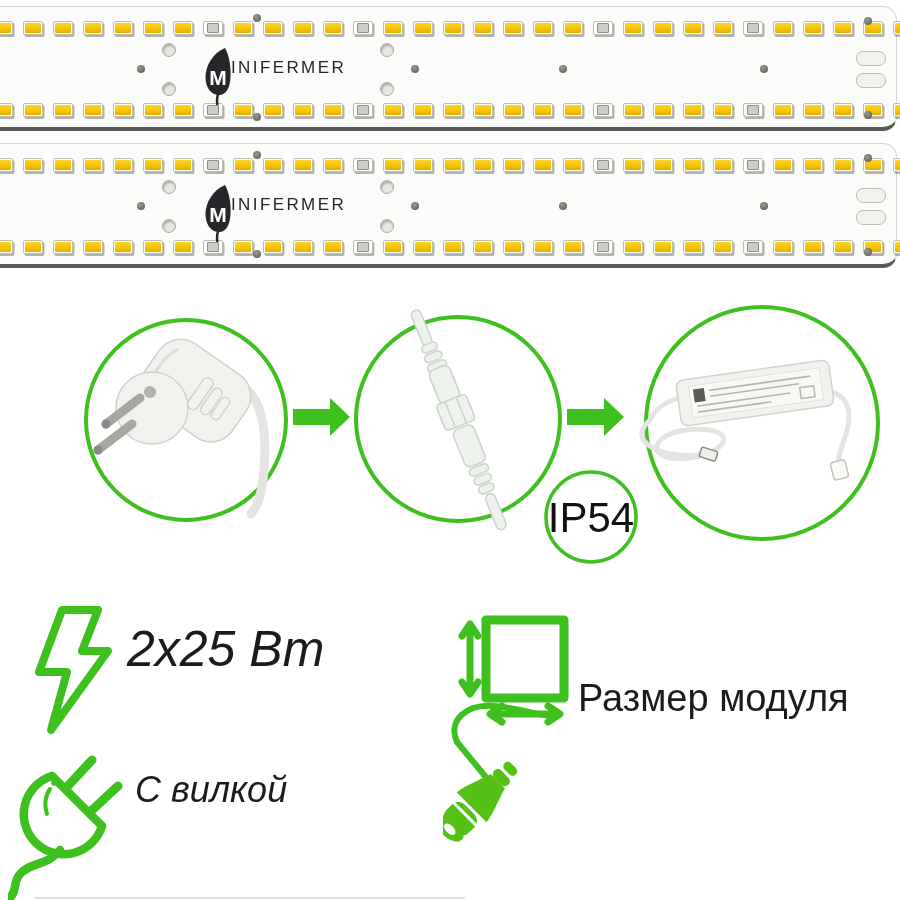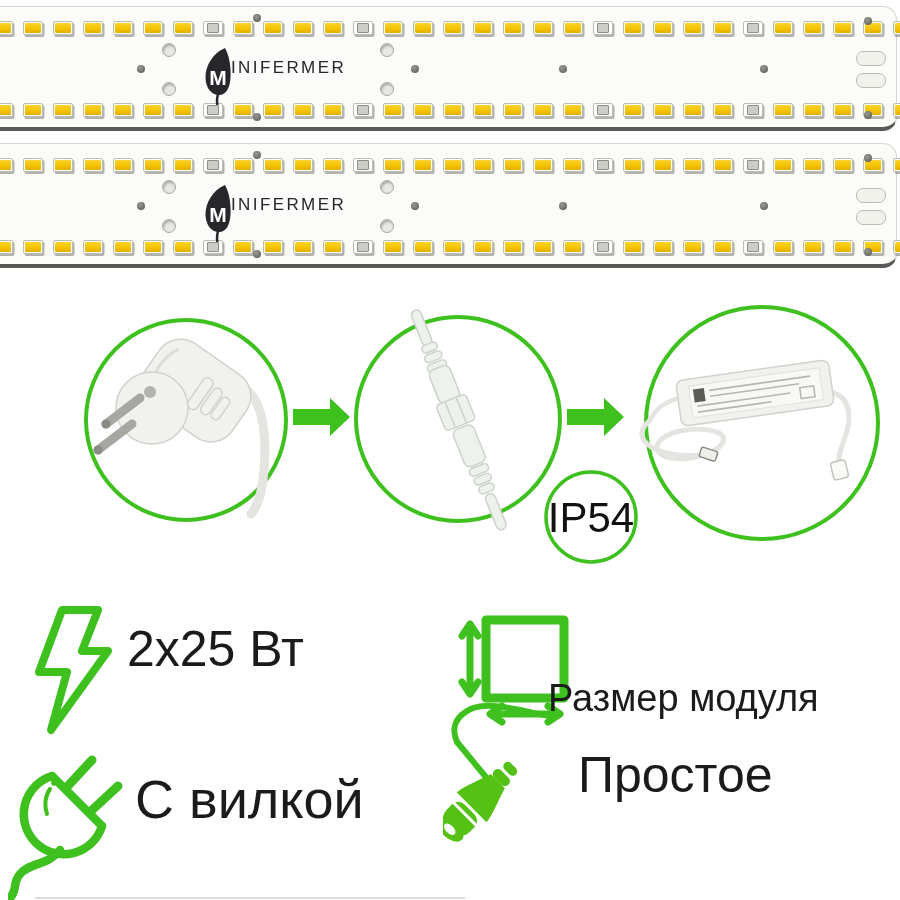--- a/index.html
+++ b/index.html
@@ -25,21 +25,21 @@
   
   .layer{position:absolute;left:0;top:0;}
   .gs{stroke:var(--green,#3ec01e);fill:none;stroke-linecap:round;stroke-linejoin:round;}
   .gf{fill:var(--green,#3ec01e);}
   .gff{fill:var(--greenfill,#55c115);}
   .ph{fill:#f1f1ee;stroke:#d2d2cd;stroke-width:1.5;}
   .ph2{fill:#eef2ec;stroke:#ccd3ca;stroke-width:1.5;}
   .wire{stroke:#e4e4e0;fill:none;stroke-linecap:round;}
   .pin{stroke:#a7a7a1;stroke-width:9;stroke-linecap:round;}
   .lbl{stroke:#b6b6b0;stroke-width:1.6;}
-  .spec-value{position:absolute;font-size:50px;line-height:1;white-space:nowrap;}
+  .spec-value{position:absolute;font-size:50px;line-height:1;white-space:nowrap;font-style:italic;}
   .spec-label{position:absolute;font-size:38px;line-height:1;white-space:nowrap;}
   .crop-line{position:absolute;left:35px;top:897px;width:430px;height:2px;background:#dcdcd8;}
 </style>
 </head>
 <body>
 
 <div class="canvas" style="--green: #3ec01e; --greenfill: #55c115; --gold: #f5c402; --ink: #1b1b1b; --logoink: #26262b;">
 
   <div class="strip" style="top:6px">
       <div class="led" style="left: 2px; top: 14px;"></div>
@@ -309,20 +309,19 @@
       <path class="gff" d="M-10,-4 C-14,10 -20,22 -21,33 L21,33 C20,22 14,10 10,-4 Z"></path>
       <rect x="-16" y="36" width="32" height="26" rx="9" class="gff"></rect>
       <rect x="-16" y="41" width="32" height="3" fill="#fff"></rect>
       <ellipse cx="0" cy="63" rx="16" ry="9.5" class="gff"></ellipse>
       <ellipse cx="0" cy="64" rx="7" ry="4" fill="#fff"></ellipse>
     </g>
   </svg>
 
   <div class="spec-value" style="left:127px;top:624px">2x25 Вт</div>
 
-  <div class="spec-label" style="left:548px;top:679px">Размер модуля</div>
-
-  <div class="spec-value" style="left:135px;top:772px;font-size:54px">С вилкой</div>
-
-  <div class="spec-value" style="left:578px;top:750px">Простое</div>
+  <div class="spec-label" style="left:578px;top:679px">Размер модуля</div>
+
+  <div class="spec-value" style="left:135px;top:772px;font-size:36px">С вилкой</div>
+
 
   <div class="crop-line"></div>
 </div>
 
 </body></html>

